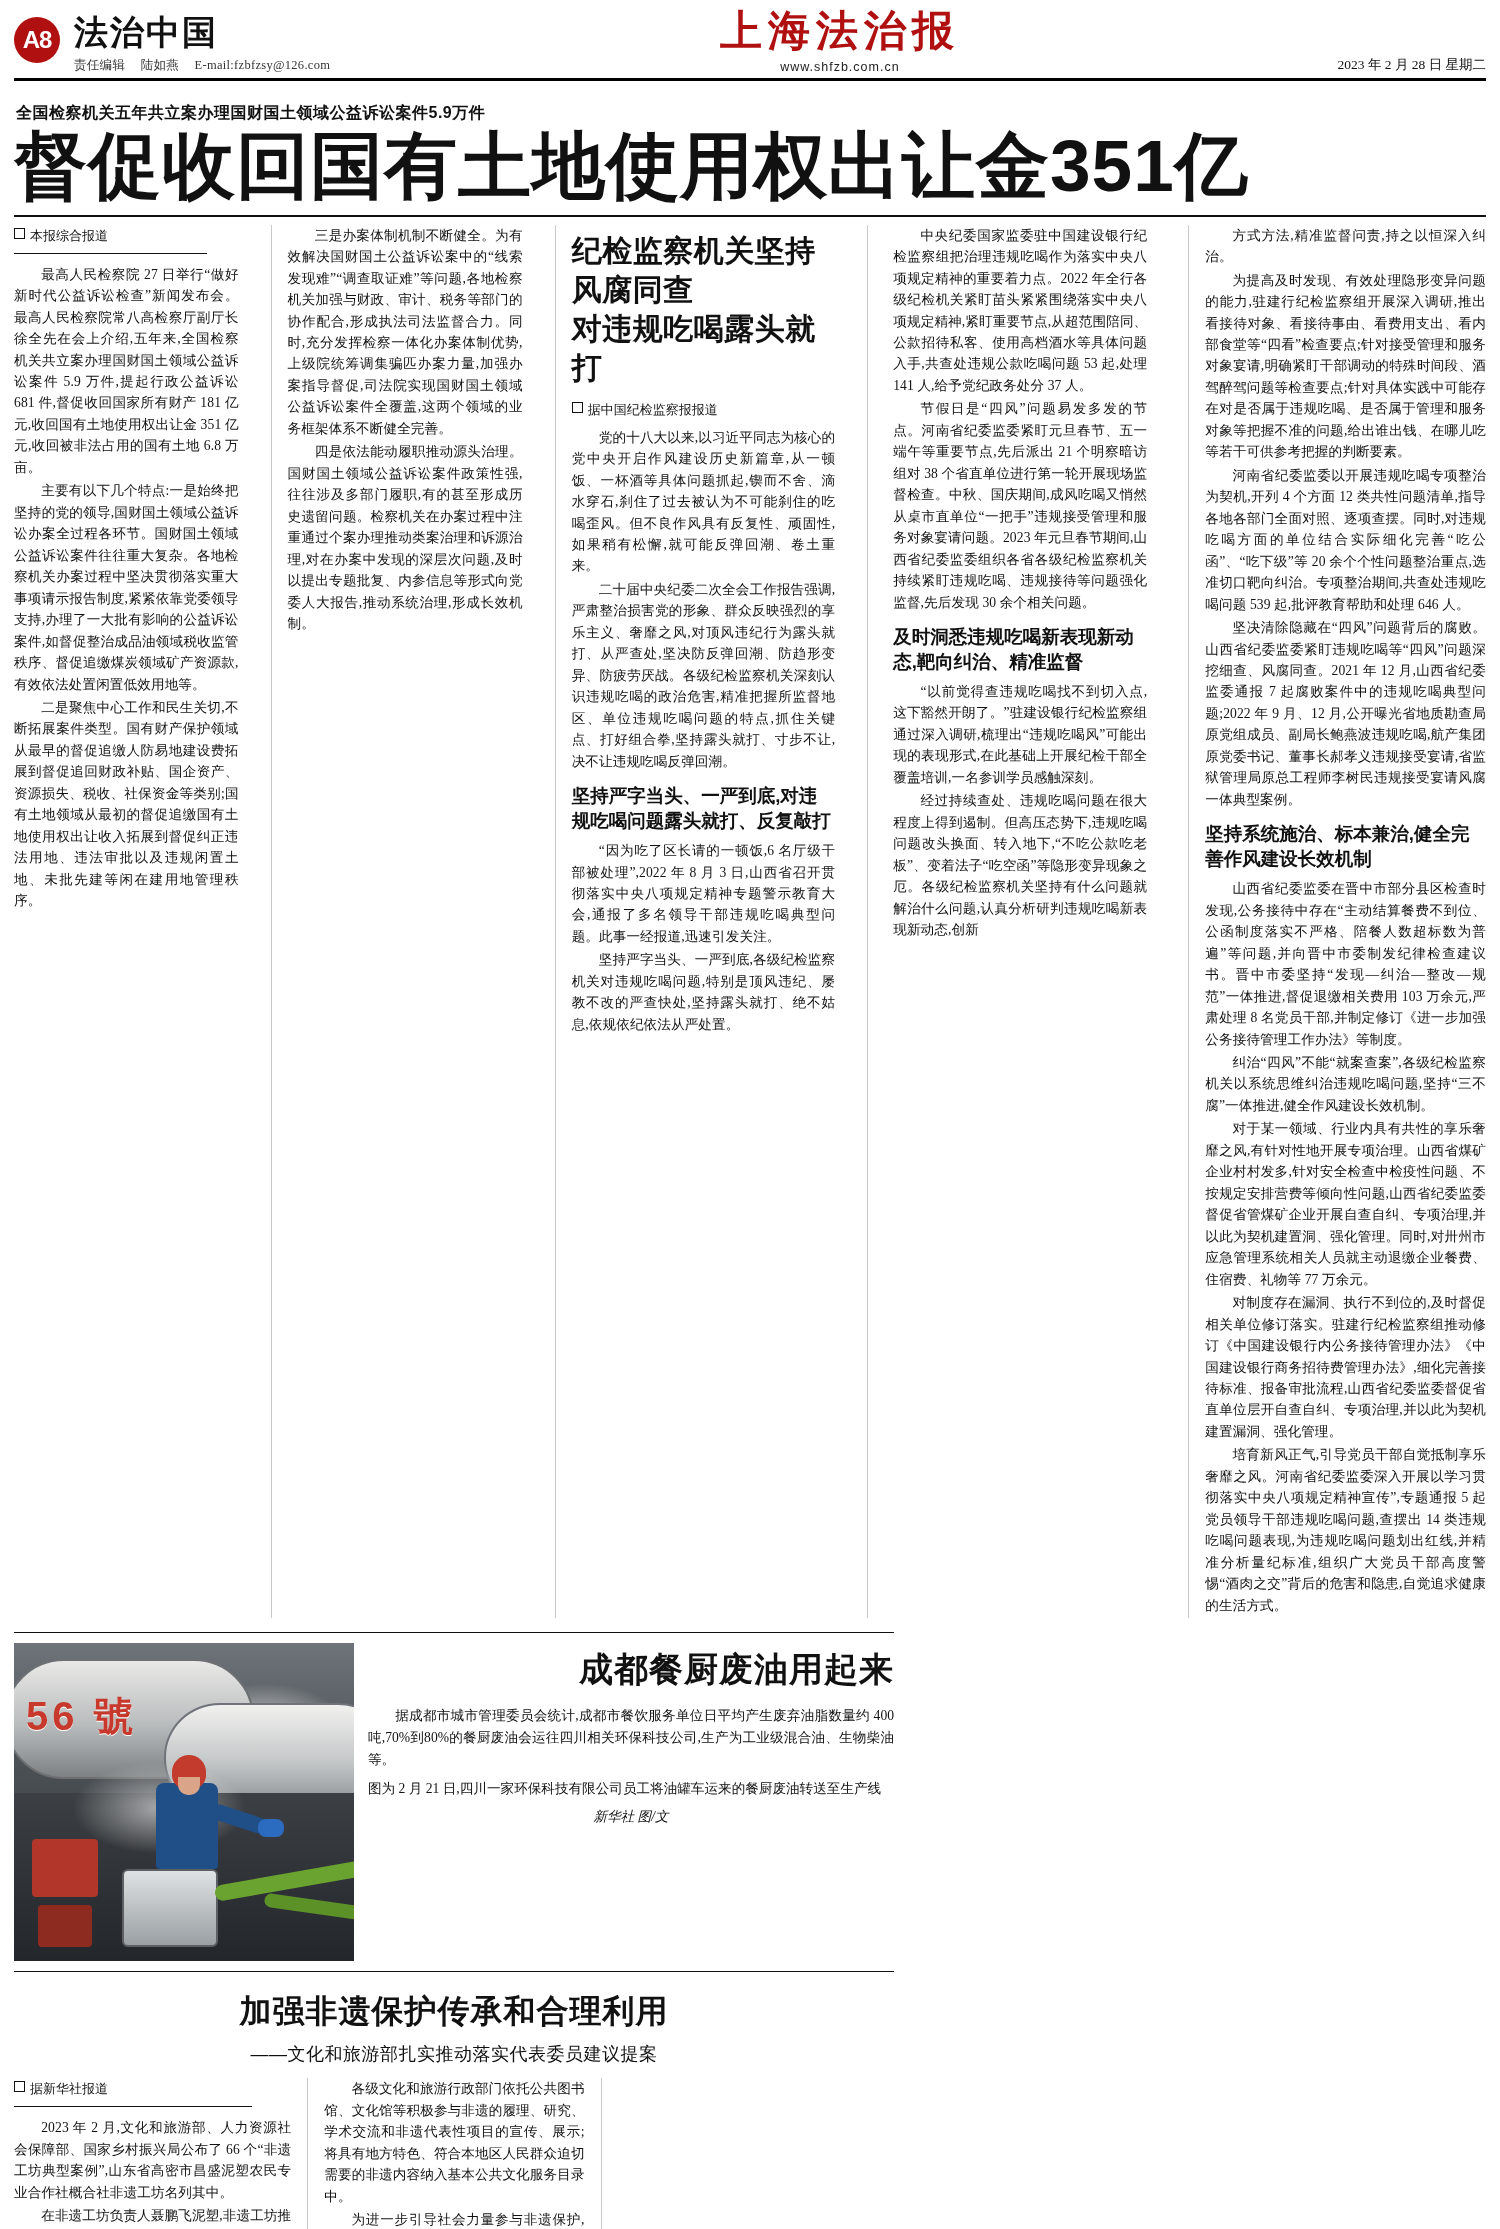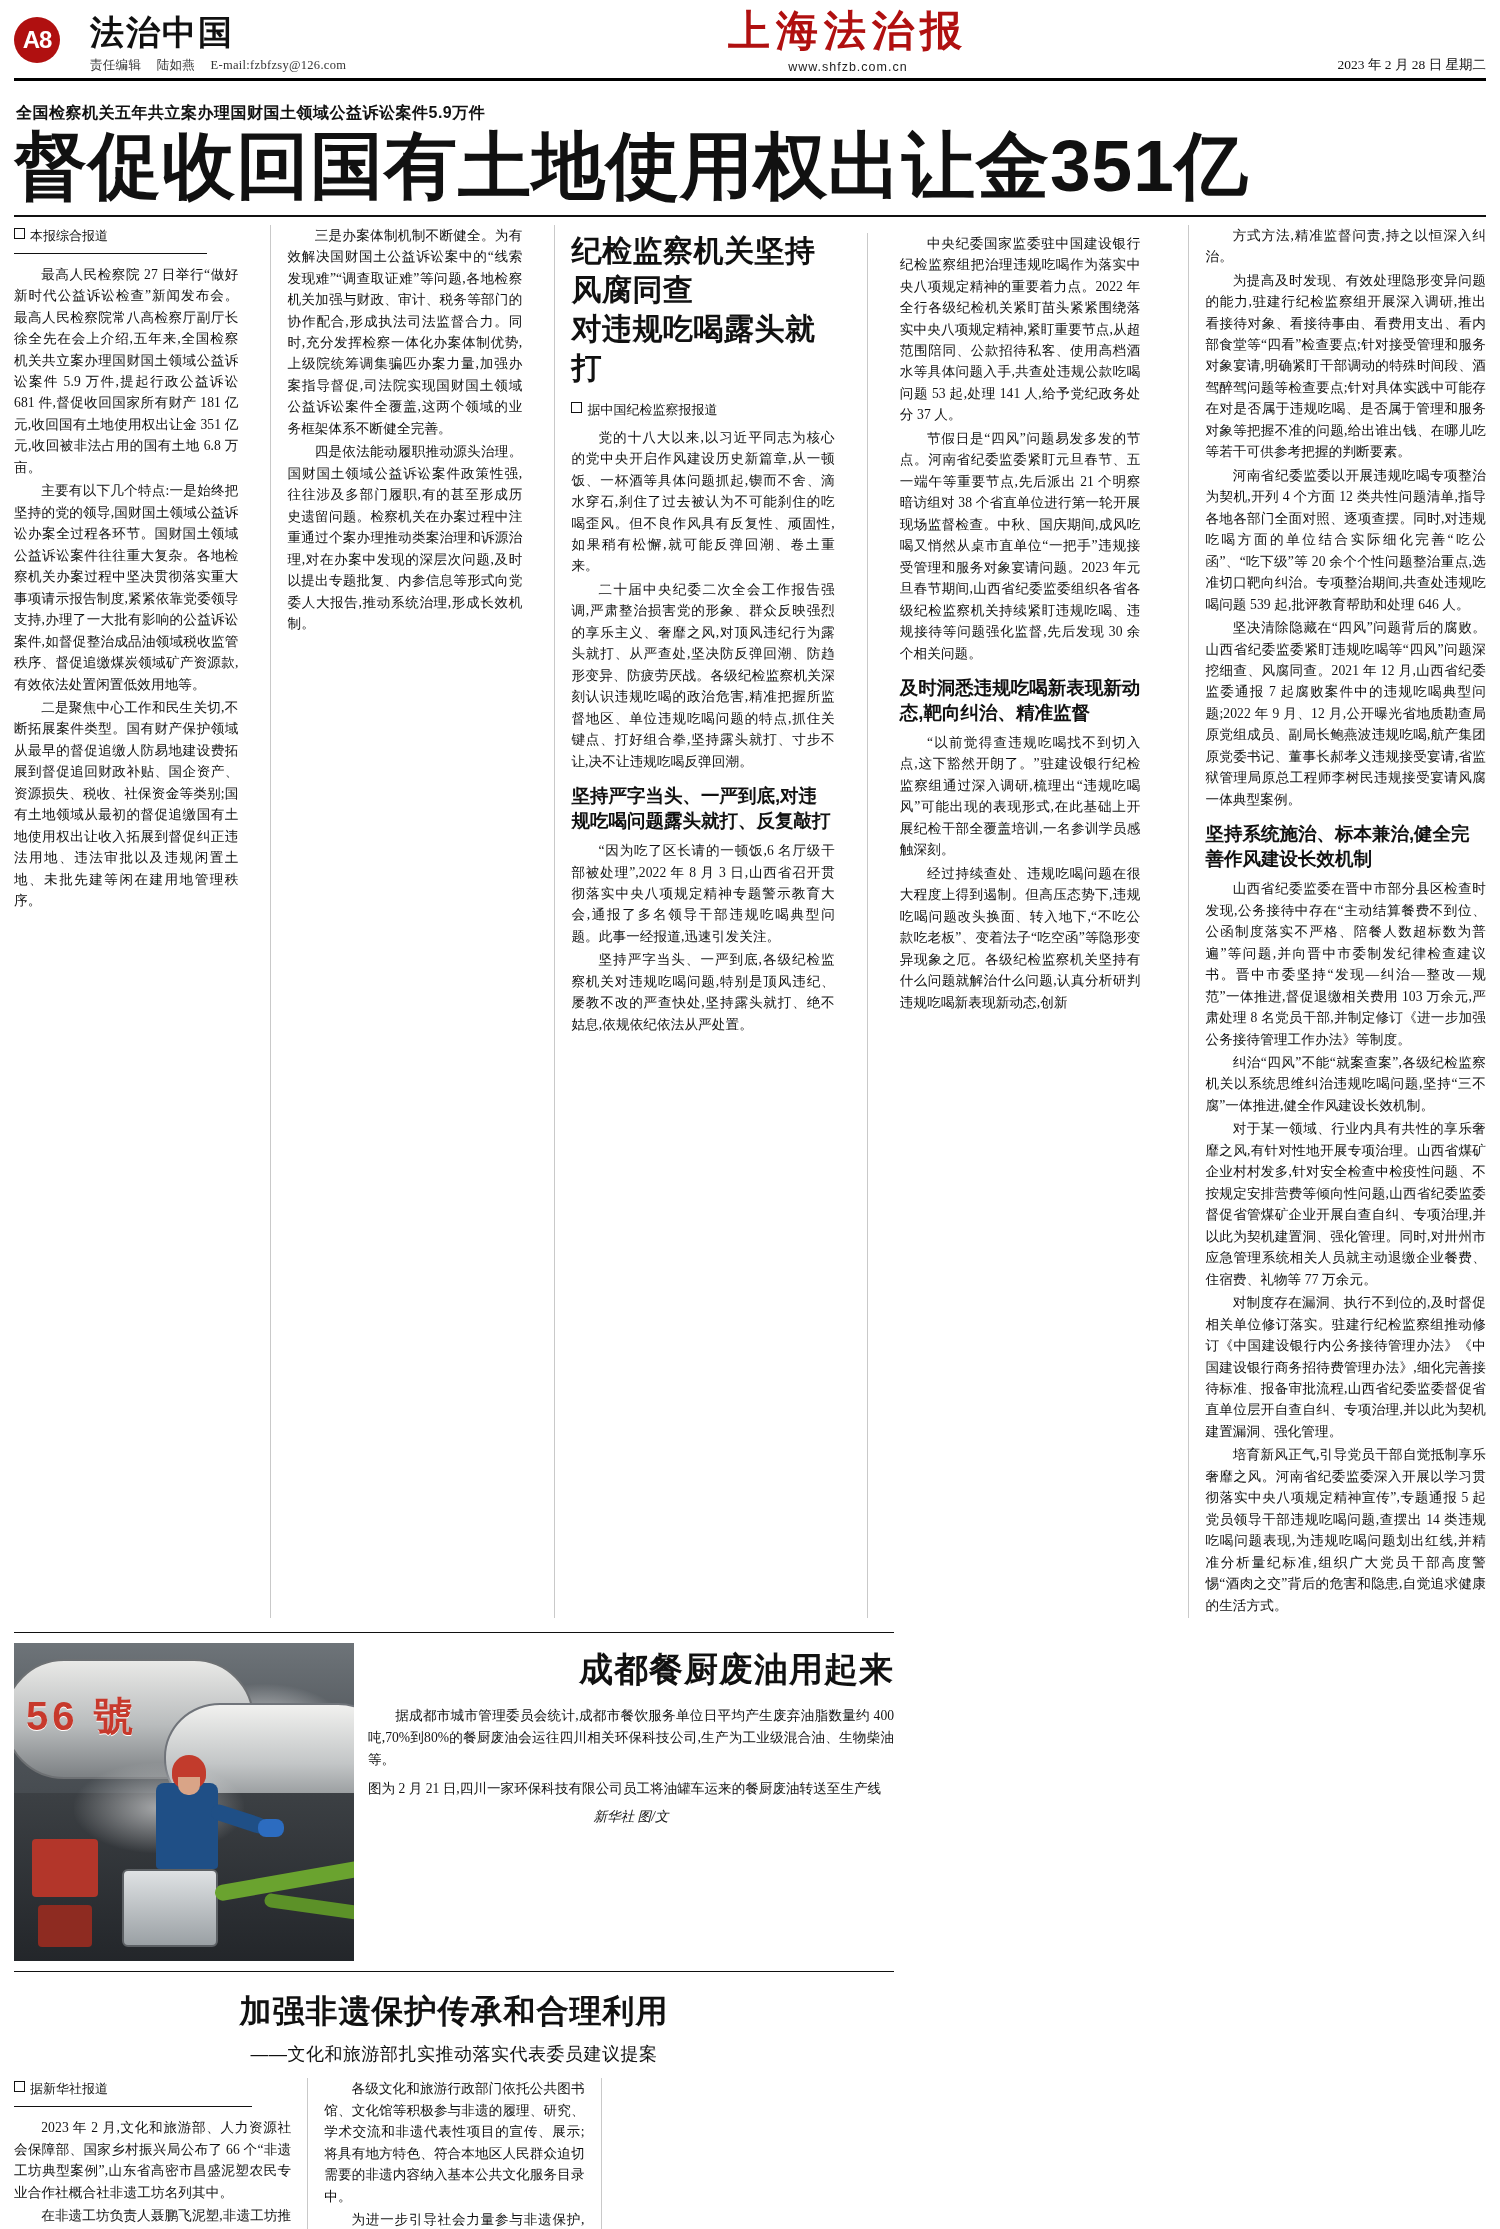--- a/index.html
+++ b/index.html
@@ -16,21 +16,21 @@
   .masthead { display: flex; align-items: flex-end; padding: 8px 0 4px 0; border-bottom: 3px solid #000000; position: relative; }
   .mh-badge {
     width: 46px; height: 46px; border-radius: 50%;
     background: #b01010; color: #fff;
     display: flex; align-items: center; justify-content: center;
     font-family: "Liberation Sans", sans-serif;
     font-weight: bold; font-size: 24px; letter-spacing: -1px;
     margin-top: 2px;
   }
   .mh-left { display: flex; align-items: flex-start; gap: 14px; }
-  .mh-sect { padding-top: 0; margin-left: 16px; }
+  .mh-sect { padding-top: 0; }
   .mh-sect-title {
     font-size: 34px; font-weight: bold; letter-spacing: 2px;
     font-family: "Liberation Sans", sans-serif;
     line-height: 1.05;
   }
   .mh-sect-sub { font-size: 12.5px; color: #333; margin-top: 6px; letter-spacing: .3px; }
   .mh-sect-sub span { margin-right: 12px; }
   .mh-center { flex: 1; text-align: center; padding-top: 2px; }
   .mh-logo {
     font-size: 42px; font-weight: bold; color: #b01010;
@@ -54,21 +54,21 @@
     white-space: nowrap;
   }
   .rule-thick { border-top: 2px solid #111; margin: 4px 0 8px 0; }
 
   
   .grid { display: flex; gap: 16px; }
   .col { position: relative; }
   .c1 { width: 252px; padding-right: 16px; }
   .c2 { width: 280px; padding: 0 16px; border-left: 1px solid #c9c9c9; }
   .c3 { width: 310px; padding: 0 16px; border-left: 1px solid #c9c9c9; }
-  .c4 { width: 318px; padding: 0 32px; border-left: 1px solid #c9c9c9; margin-top: 8px; }
+  .c4 { width: 318px; padding: 0 25px; border-left: 1px solid #c9c9c9; }
   .c5 { width: 312px; padding-left: 16px; border-left: 1px solid #c9c9c9; }
 
   .src {
     font-size: 13px; margin: 2px 0 8px 0; color: #111;
     font-family: "Liberation Sans", sans-serif;
   }
   .src::before {
     content: ""; display: inline-block; width: 9px; height: 9px;
     border: 1px solid #111; margin-right: 5px; vertical-align: 1px;
   }

